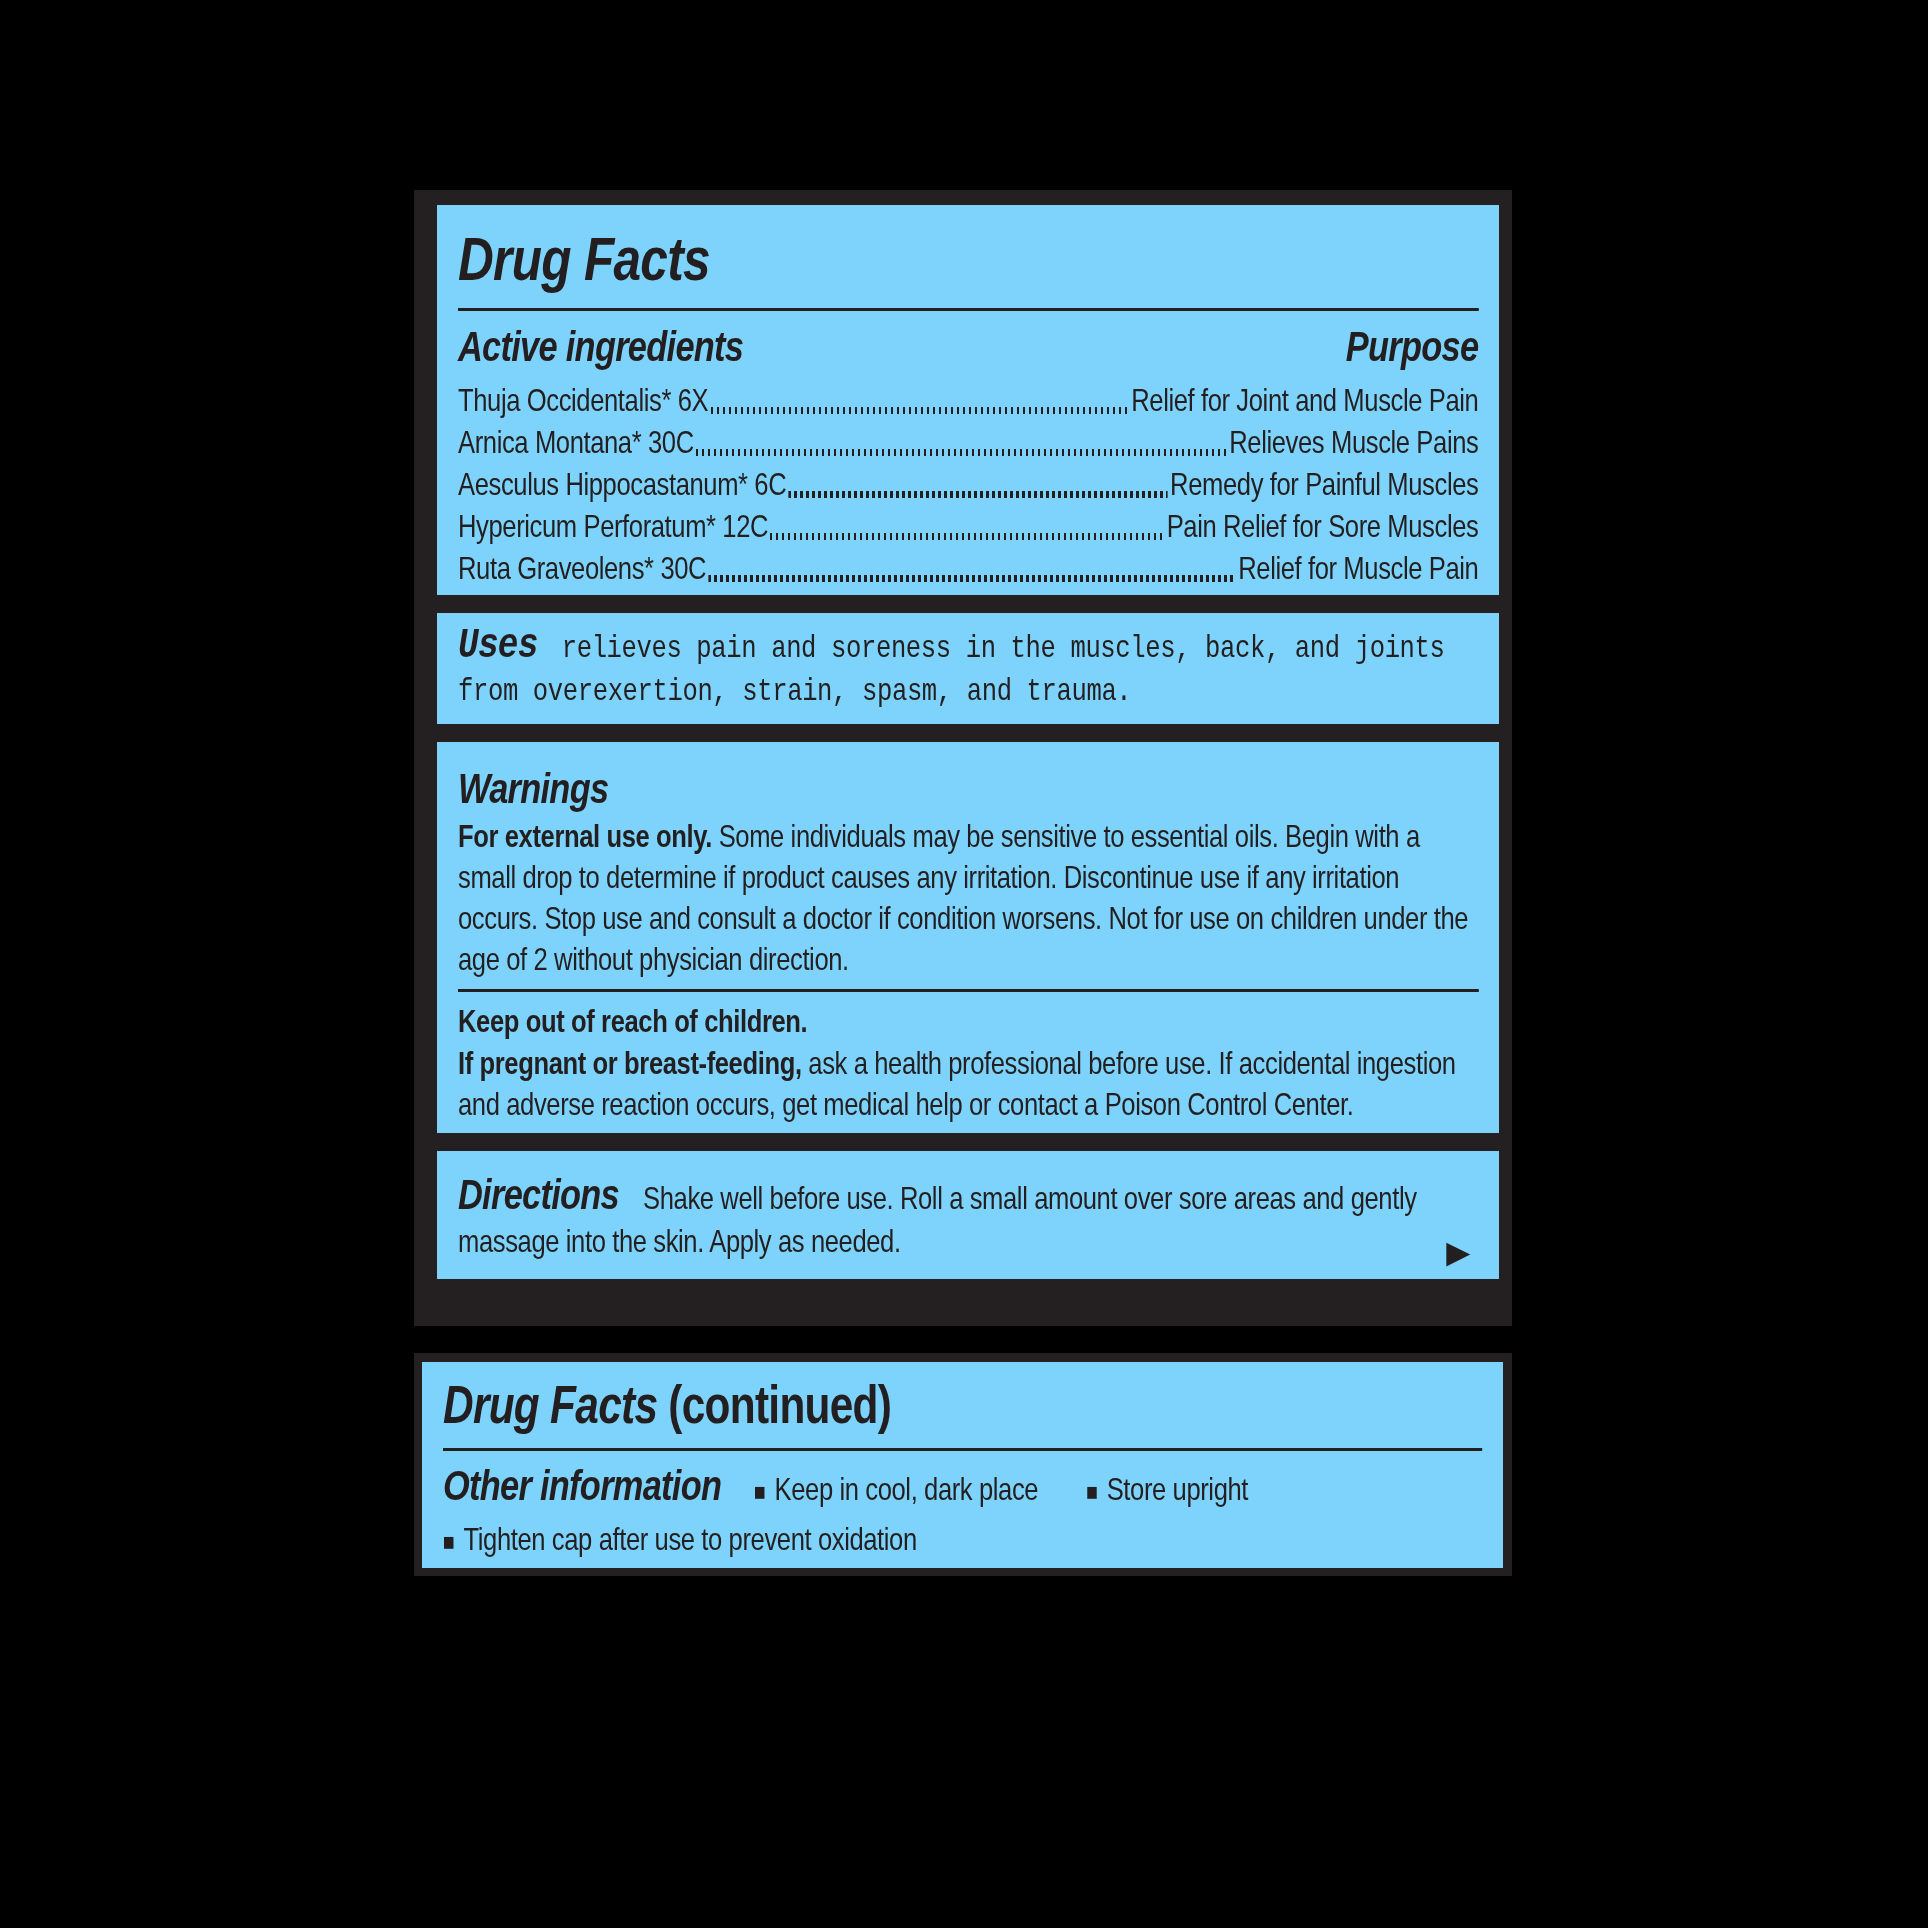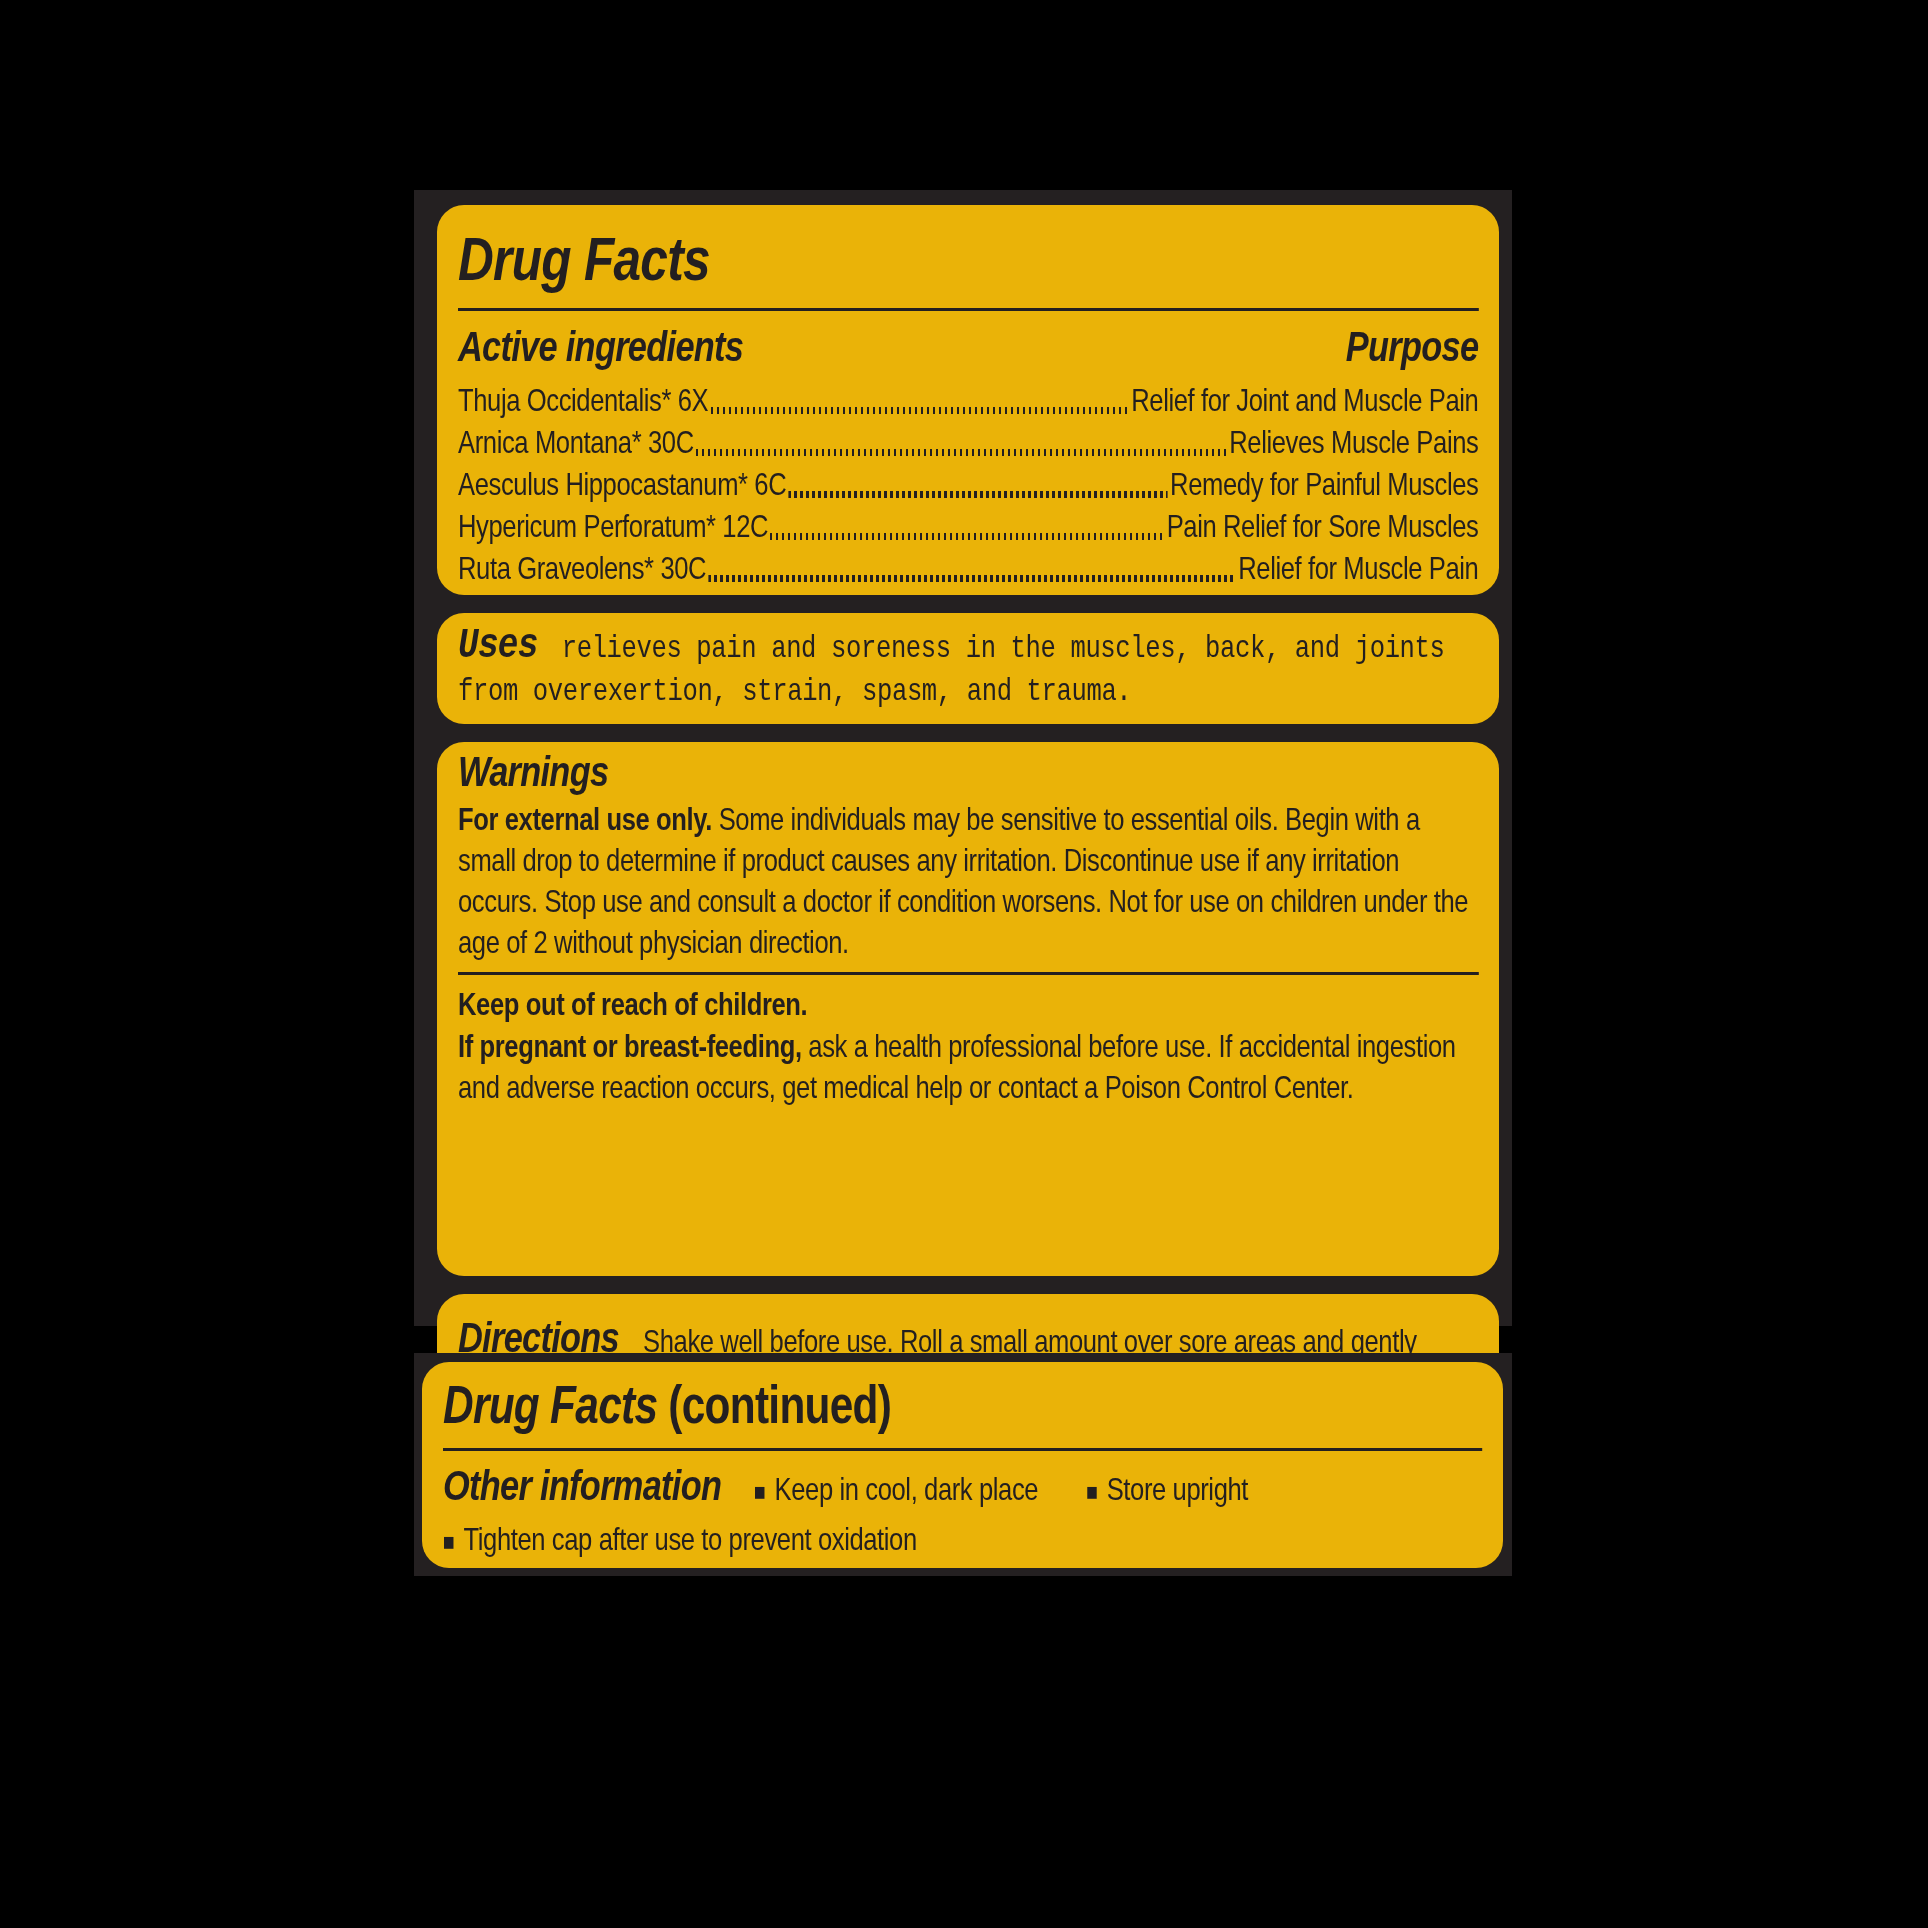--- a/index.html
+++ b/index.html
@@ -22,26 +22,25 @@
     left:414px;top:190px;width:1098px;height:1136px;
     padding:15px 13px 17px 22.6px;
     gap:18px;
   }
   .group-bottom{
     left:414px;top:1353px;width:1098px;
     padding:8.5px 9.4px 8.5px 7.5px;
     gap:16px;
   }
   .panel{
-    background:#eab308;
+    background:#7dd3fc;
     box-sizing:border-box;
     overflow:hidden;
     position:relative;
     flex:none;
-    border-radius:27px;
   }
   
   .cx{
     width:125%;
     transform:scaleX(0.8);
     transform-origin:0 0;
     position:relative;
     height:100%;
     box-sizing:border-box;
   }
@@ -75,21 +74,21 @@
   .para{margin:0;font-size:32px;line-height:43px;letter-spacing:-0.5px;}
   .h-inline{
     font-size:43px;font-weight:bold;font-style:italic;letter-spacing:-0.9px;
     margin-right:30px;
   }
   .warn-para{margin:0;font-size:32px;line-height:41px;letter-spacing:-0.5px;}
   .warn-head{display:block;font-size:43px;line-height:55px;}
   .bold{font-weight:bold;}
   .p1{height:390px;padding:13px 21px;}
   .p2{height:111px;padding:11.3px 21px;font-family:Liberation Mono, monospace;}
-  .p3{height:534px;padding:2px 21px 0 21px;}
+  .p3{height:391px;padding:19px 21px 0 21px;}
   .p4{height:128px;padding:22px 21px;}
   .p5{height:206px;padding:9.4px 21px;}
   .p6{height:138px;padding:7.5px 21px;}
   .arrow{
     position:absolute;right:21px;bottom:7.5px;
     font-size:40px;line-height:40px;
   }
   .other-row{
     display:flex;align-items:baseline;line-height:53px;white-space:nowrap;
   }

